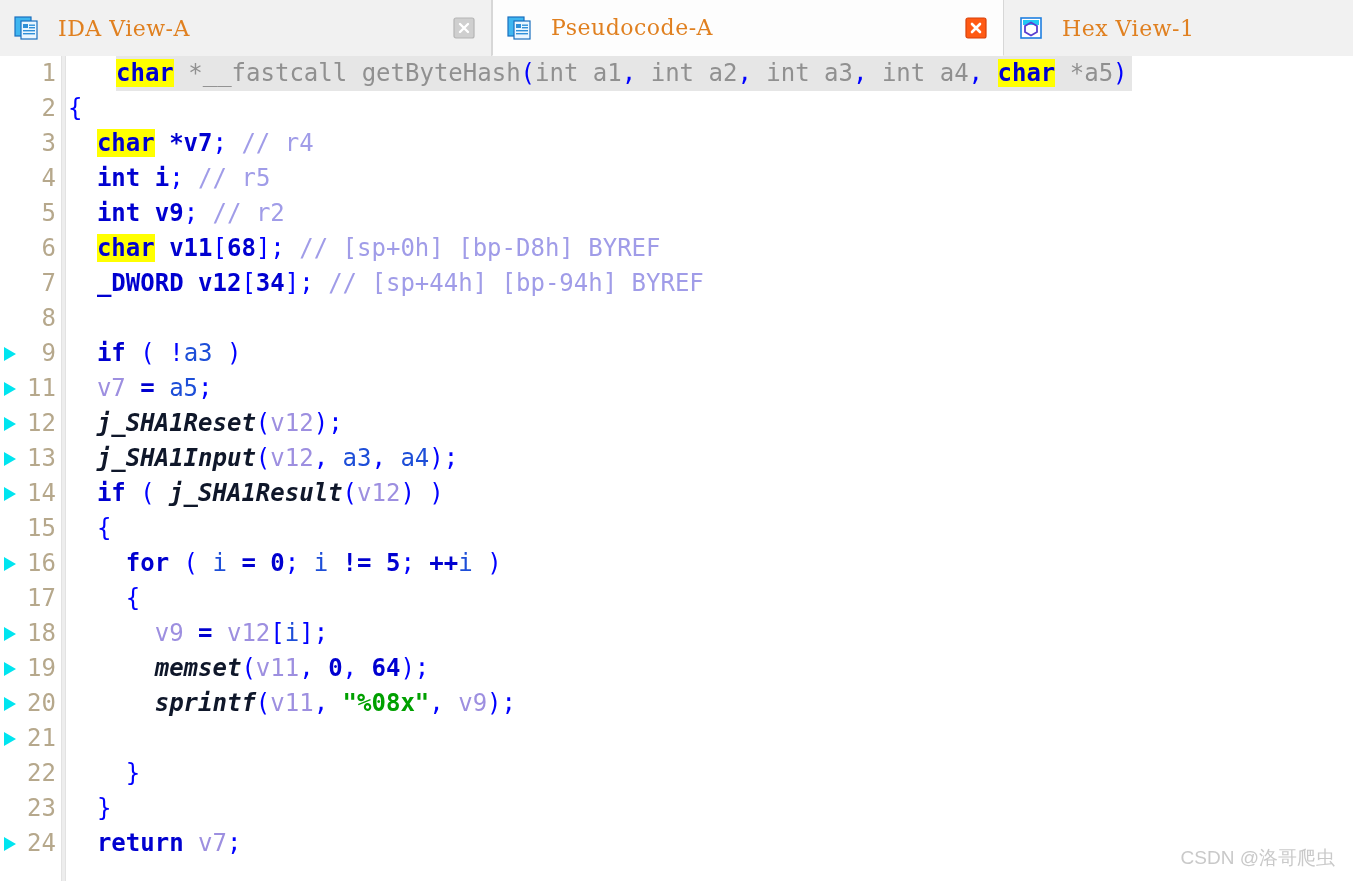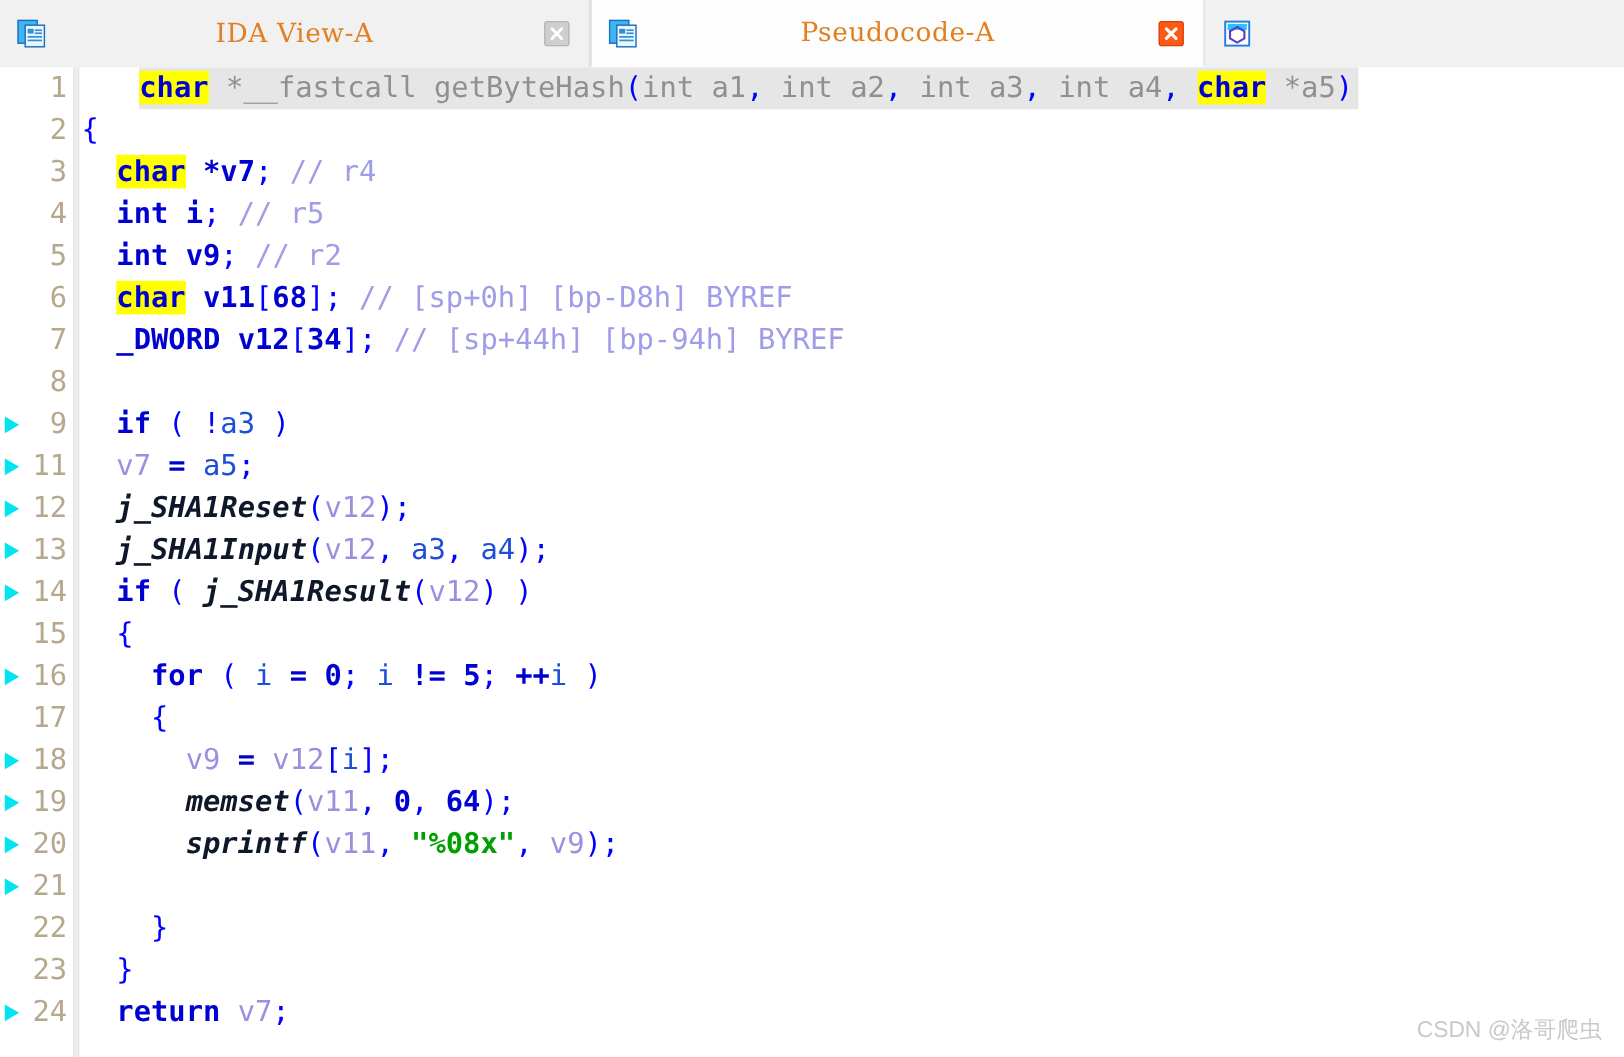--- a/index.html
+++ b/index.html
@@ -36,21 +36,21 @@
     border-right: 1px solid #d7d7d7;
     padding: 0 0 0 14px;
   }
   .tab.active {
     background: #fdfdfd;
     border-bottom: 1px solid #fdfdfd;
     border-left: 1px solid #d7d7d7;
   }
   .tab-label {
     flex: 1;
-    text-align: center;
+    text-align: left;
     font-family: "DejaVu Serif", serif;
     font-size: 22px;
     color: #e08020;
     letter-spacing: 0.5px;
     white-space: nowrap;
     padding: 0 18px;
   }
   .tab-icon {
     width: 26px;
     height: 26px;
@@ -60,21 +60,21 @@
   .tab-close {
     width: 26px;
     height: 26px;
     margin-right: 14px;
     flex: none;
     display: block;
   }
   .tab-close.spacer { visibility: hidden; }
 
   #tab-ida   { width: 492px; }
-  #tab-pseudo{ width: 512px; gap: 47px; }
+  #tab-pseudo{ width: 512px; }
   #tab-hex   { width: 349px; border-right: none; }
 
   
   #code {
     position: relative;
     width: 1353px;
     height: 825px;
     background: #ffffff;
     overflow: hidden;
   }
@@ -190,20 +190,21 @@
       <path d="M9 9 L17 17 M17 9 L9 17" stroke="#ffffff" stroke-width="2.6" stroke-linecap="round"></path>
     </svg>
   </div>
 
   <div class="tab" id="tab-hex">
     <svg class="tab-icon" viewBox="0 0 26 26">
       <rect x="3" y="3" width="20" height="20" fill="#ffffff" stroke="#1f7fe0" stroke-width="1.6"></rect>
       <rect x="5" y="5" width="16" height="5" fill="#22c8f5"></rect>
       <polygon points="13,7.5 19,11 19,17 13,20.5 7,17 7,11" fill="none" stroke="#5a3fd0" stroke-width="1.8"></polygon>
     </svg>
+    <span class="tab-label">Hex View-1</span>
     <svg class="tab-close spacer" viewBox="0 0 26 26"></svg>
   </div>
 
 </div>
 
 <div id="code">
   <div id="gutter-rule"></div>
   <div id="code-lines">
       <div class="line current"><span class="lnum">1</span><span class="code"><span class="kwh">char</span><span class="plain"> </span><span class="plain">*</span><span class="plain">__fastcall</span><span class="plain"> </span><span class="plain">getByteHash</span><span class="punct">(</span><span class="plain">int</span><span class="plain"> a1</span><span class="punct">,</span><span class="plain"> int a2</span><span class="punct">,</span><span class="plain"> int a3</span><span class="punct">,</span><span class="plain"> int a4</span><span class="punct">,</span><span class="plain"> </span><span class="kwh">char</span><span class="plain"> *a5</span><span class="punct">)</span></span></div>
       <div class="line"><span class="lnum">2</span><span class="code"><span class="punct">{</span></span></div>

